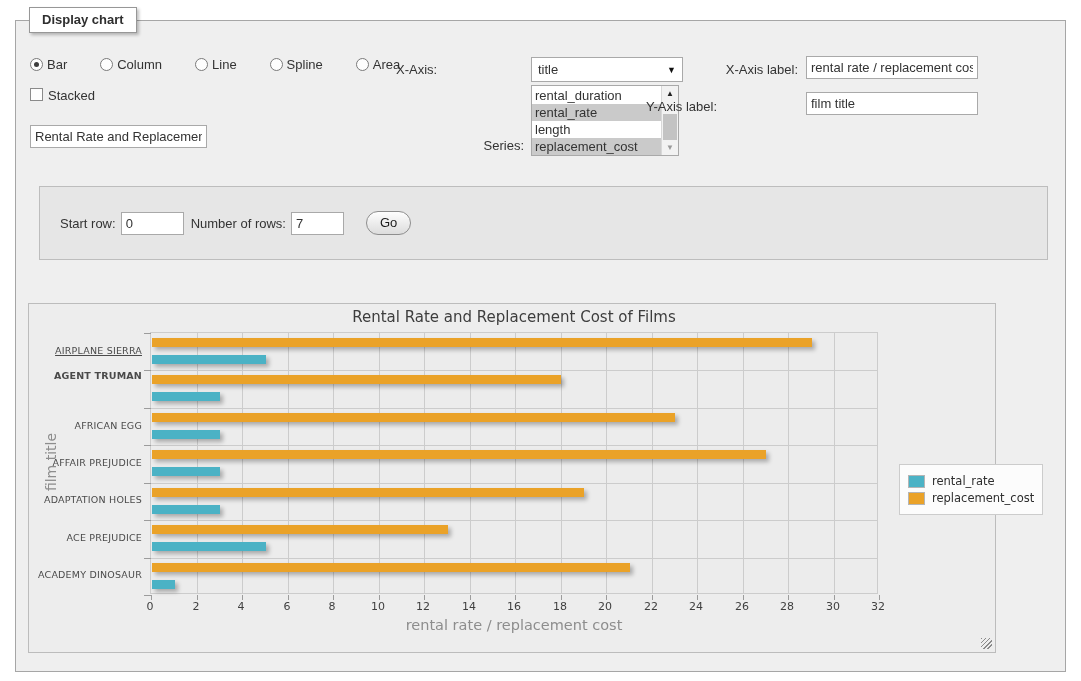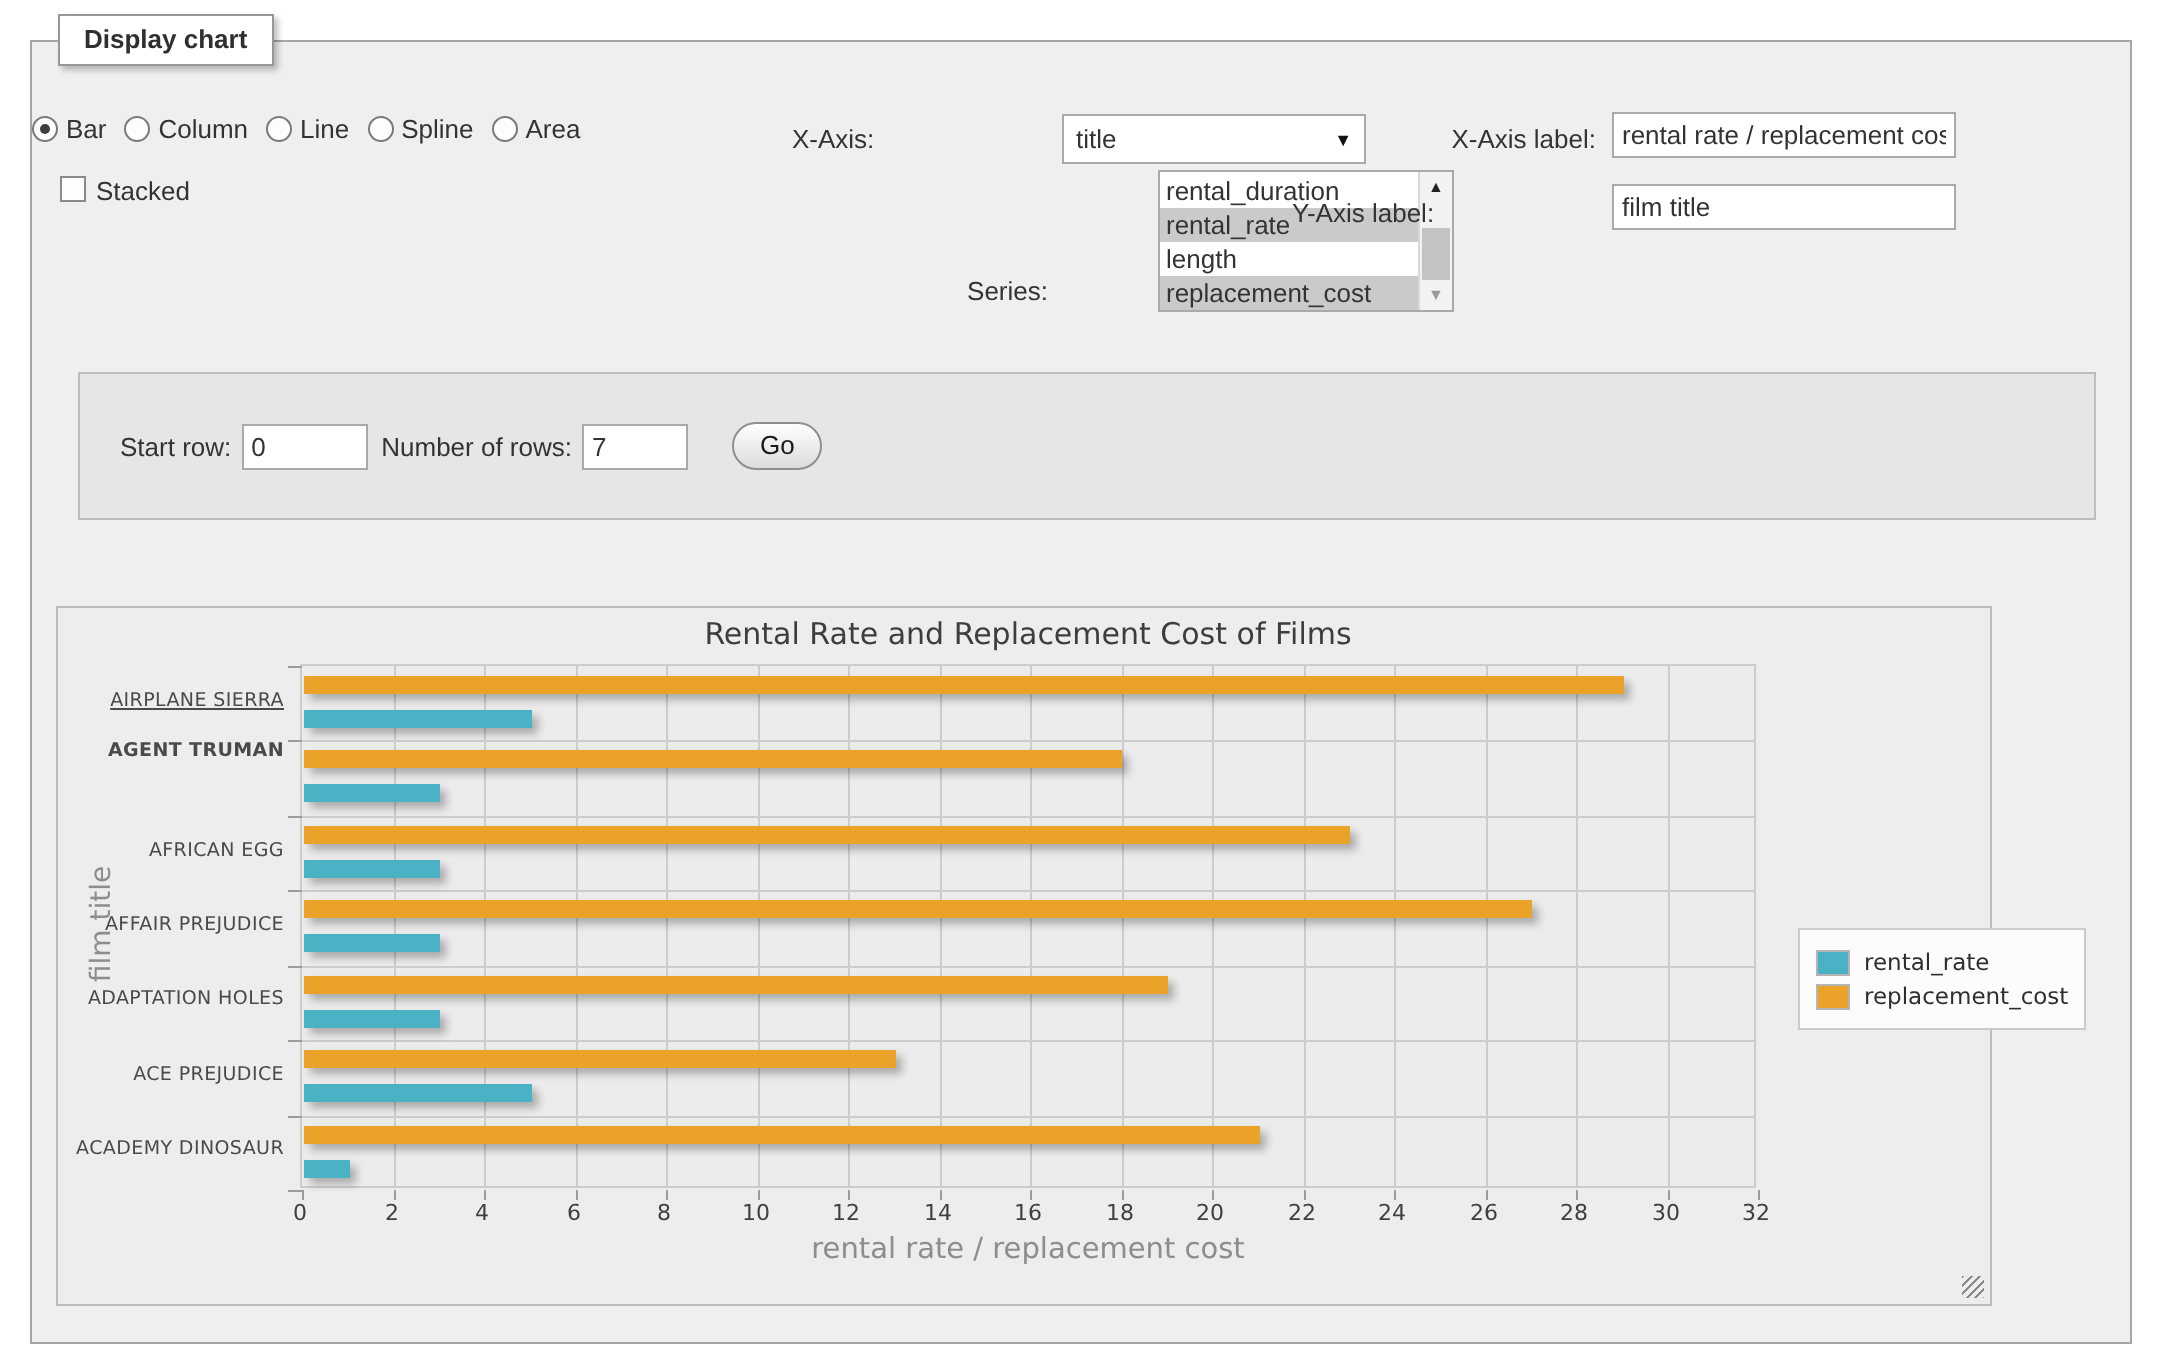--- a/index.html
+++ b/index.html
@@ -5,42 +5,42 @@
   * { margin:0; padding:0; box-sizing:border-box; }
   html,body { width:1081px; height:681px; background:#ffffff;
     font-family:"Liberation Sans", sans-serif; font-size:13px; color:#333; }
   .fieldset { position:absolute; left:15px; top:20px; width:1051px; height:652px;
     background:#efefef; border:1px solid #a6a6a6; }
   .legendbox { position:absolute; left:13px; top:-14px; background:#ffffff;
     border:1px solid #979797; padding:4px 12px 5px 12px; font-weight:bold;
     font-size:13px; color:#2f2f2f; box-shadow:2px 2px 3px rgba(0,0,0,0.25); }
   .lbl { color:#333; }
   
-  .radio-row { position:absolute; left:0; top:36px; display:flex; align-items:center; }
+  .radio-row { position:absolute; left:14px; top:36px; display:flex; align-items:center;gap:24px; }
   .radio-item { display:flex; align-items:center; margin-right:9px; }
   .radio { width:13px; height:13px; border:1px solid #7a7a7a; border-radius:50%;
     background:#fdfdfd; margin-right:4px; position:relative; flex:none; }
   .radio.on::after { content:""; position:absolute; left:3px; top:3px; width:5px; height:5px;
     border-radius:50%; background:#3d3d3d; }
   .stacked-row { position:absolute; left:14px; top:67px; display:flex; align-items:flex-start; }
   .cb { width:13px; height:13px; border:1px solid #8a8a8a; background:#fdfdfd; margin-right:5px; flex:none; }
   
   .txt { border:1px solid #a9a9a9; background:#ffffff; font-family:"Liberation Sans", sans-serif;
     font-size:13px; color:#333; padding:2px 4px; height:23px; }
   .title-input { position:absolute; left:14px; top:104px; width:177px; }
   
   .xaxis-lbl { position:absolute; left:380px; top:41px; width:128px; text-align:left; }
   .select { position:absolute; left:515px; top:36px; width:152px; height:25px; background:#fff;
     border:1px solid #a9a9a9; display:flex; align-items:center; padding:0 6px; cursor:default; }
   .select .val { flex:1; }
   .select .arrow { font-size:9px; color:#111; }
   
   .series-lbl { position:absolute; left:380px; top:117px; width:128px; text-align:right; }
   .listbox { position:absolute; left:515px; top:64px; width:148px; height:71px; background:#fff;
-    border:1px solid #a9a9a9; display:flex;margin-left:48px; }
+    border:1px solid #a9a9a9; display:flex; }
   .opts { flex:1; overflow:hidden; padding-top:1px; }
   .opt { font-size:13px; padding:0 3px; height:17px; line-height:17px; white-space:nowrap; }
   .opt.sel { background:#cacaca; }
   .sb { width:17px; background:#f2f2f2; border-left:1px solid #d8d8d8; position:relative; }
   .sb-up,.sb-down { position:absolute; left:0; width:16px; height:15px; text-align:center;
     font-size:8px; line-height:15px; }
   .sb-up { top:0; color:#222; }
   .sb-down { bottom:0; color:#9a9a9a; }
   .sb-thumb { position:absolute; left:1px; top:28px; width:14px; height:26px; background:#c3c3c3; }
   
@@ -114,20 +114,21 @@
         <span class="radio"></span>
         <span class="lbl">Area</span>
       </div>
     </div>
 
   <div class="stacked-row">
     <span class="cb"></span>
     <span class="lbl">Stacked</span>
   </div>
 
+  <input class="txt title-input" value="Rental Rate and Replacemen" style="">
 
   <div class="lbl xaxis-lbl">X-Axis:</div>
   <div class="select">
     <span class="val">title</span>
     <span class="arrow">▼</span>
   </div>
 
   <div class="lbl series-lbl">Series:</div>
   <div class="listbox">
     <div class="opts">

